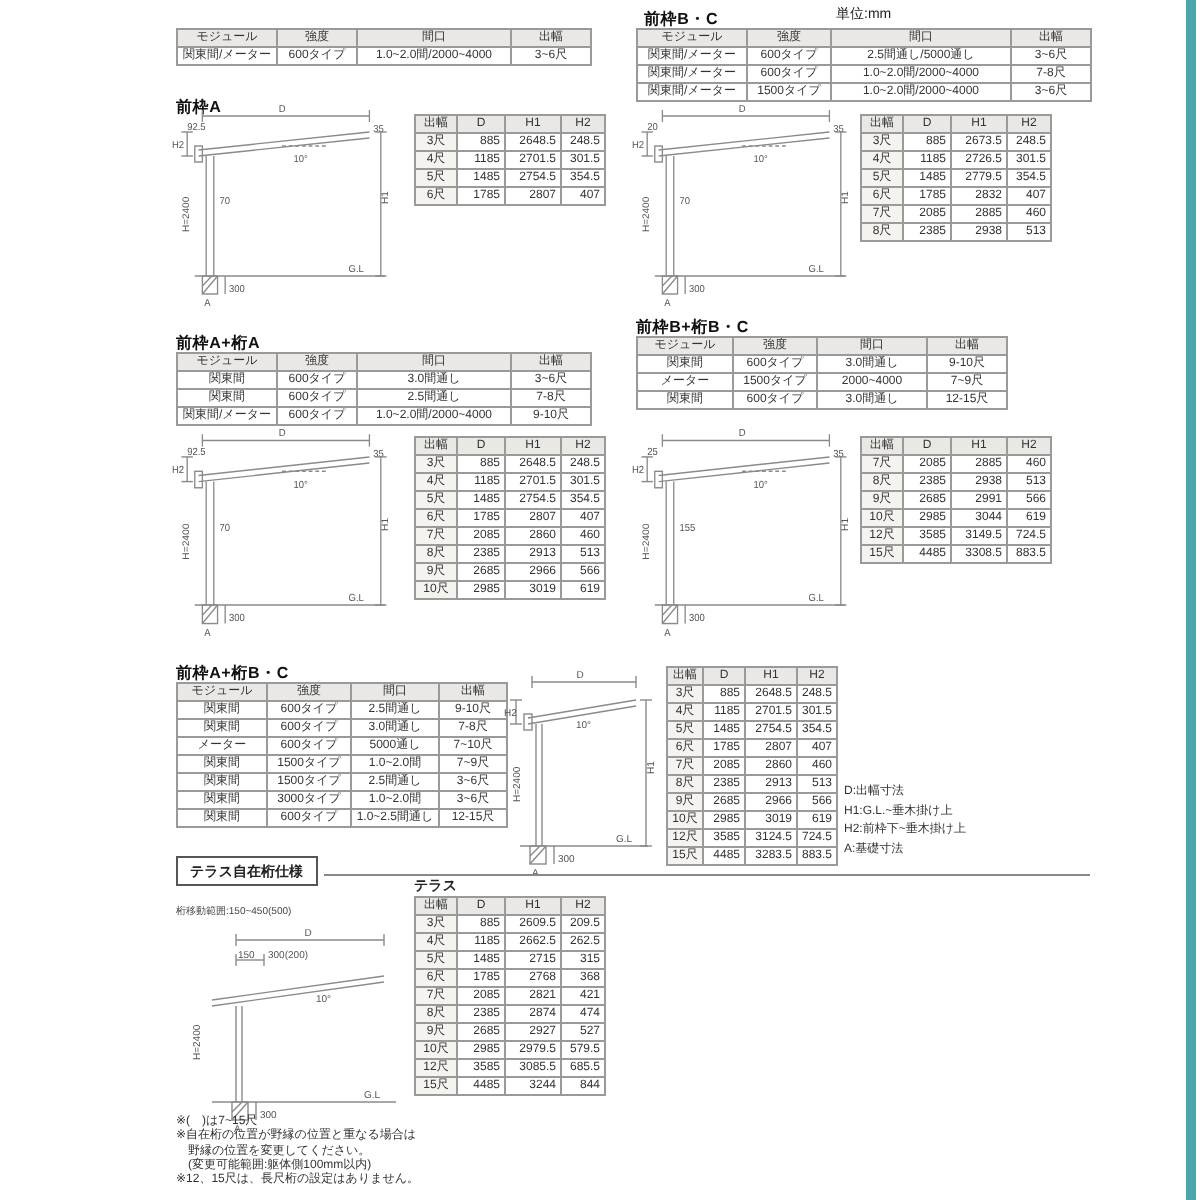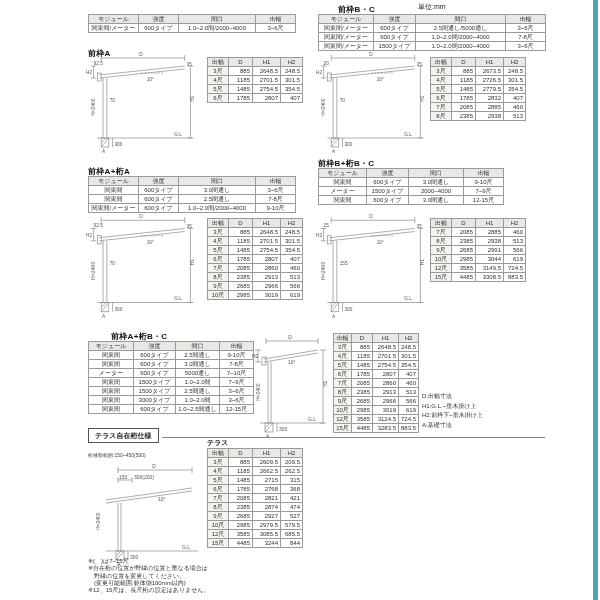--- a/index.html
+++ b/index.html
@@ -127,21 +127,21 @@
         </tr>
         <tr>
           <td>6尺</td>
           <td>1785</td>
           <td>2807</td>
           <td>407</td>
         </tr>
       </tbody>
     </table>
 
-  <div class="abs sec-title" style="left:318px;top:4px;padding-left:20px;">前枠B・C</div>
+  <div class="abs sec-title" style="left:302px;top:4px;padding-left:20px;">前枠B・C</div>
   <table class="abs spec" style="left:318px;top:14px;width:227px;">
       <colgroup>
         <col style="width: 55px;">
         <col style="width: 42px;">
         <col style="width: 90px;">
         <col style="width: 40px;">
       </colgroup>
       <thead>
         <tr>
           <th>モジュール</th>
@@ -514,21 +514,21 @@
         </tr>
         <tr>
           <td>15尺</td>
           <td>4485</td>
           <td>3308.5</td>
           <td>883.5</td>
         </tr>
       </tbody>
     </table>
 
-  <div class="abs sec-title" style="left:88px;top:331px;margin-left:23px;">前枠A+桁B・C</div>
+  <div class="abs sec-title" style="left:88px;top:331px;">前枠A+桁B・C</div>
   <table class="abs spec" style="left:88px;top:341px;width:165px;">
       <colgroup>
         <col style="width: 45px;">
         <col style="width: 42px;">
         <col style="width: 44px;">
         <col style="width: 34px;">
       </colgroup>
       <thead>
         <tr>
           <th>モジュール</th>

